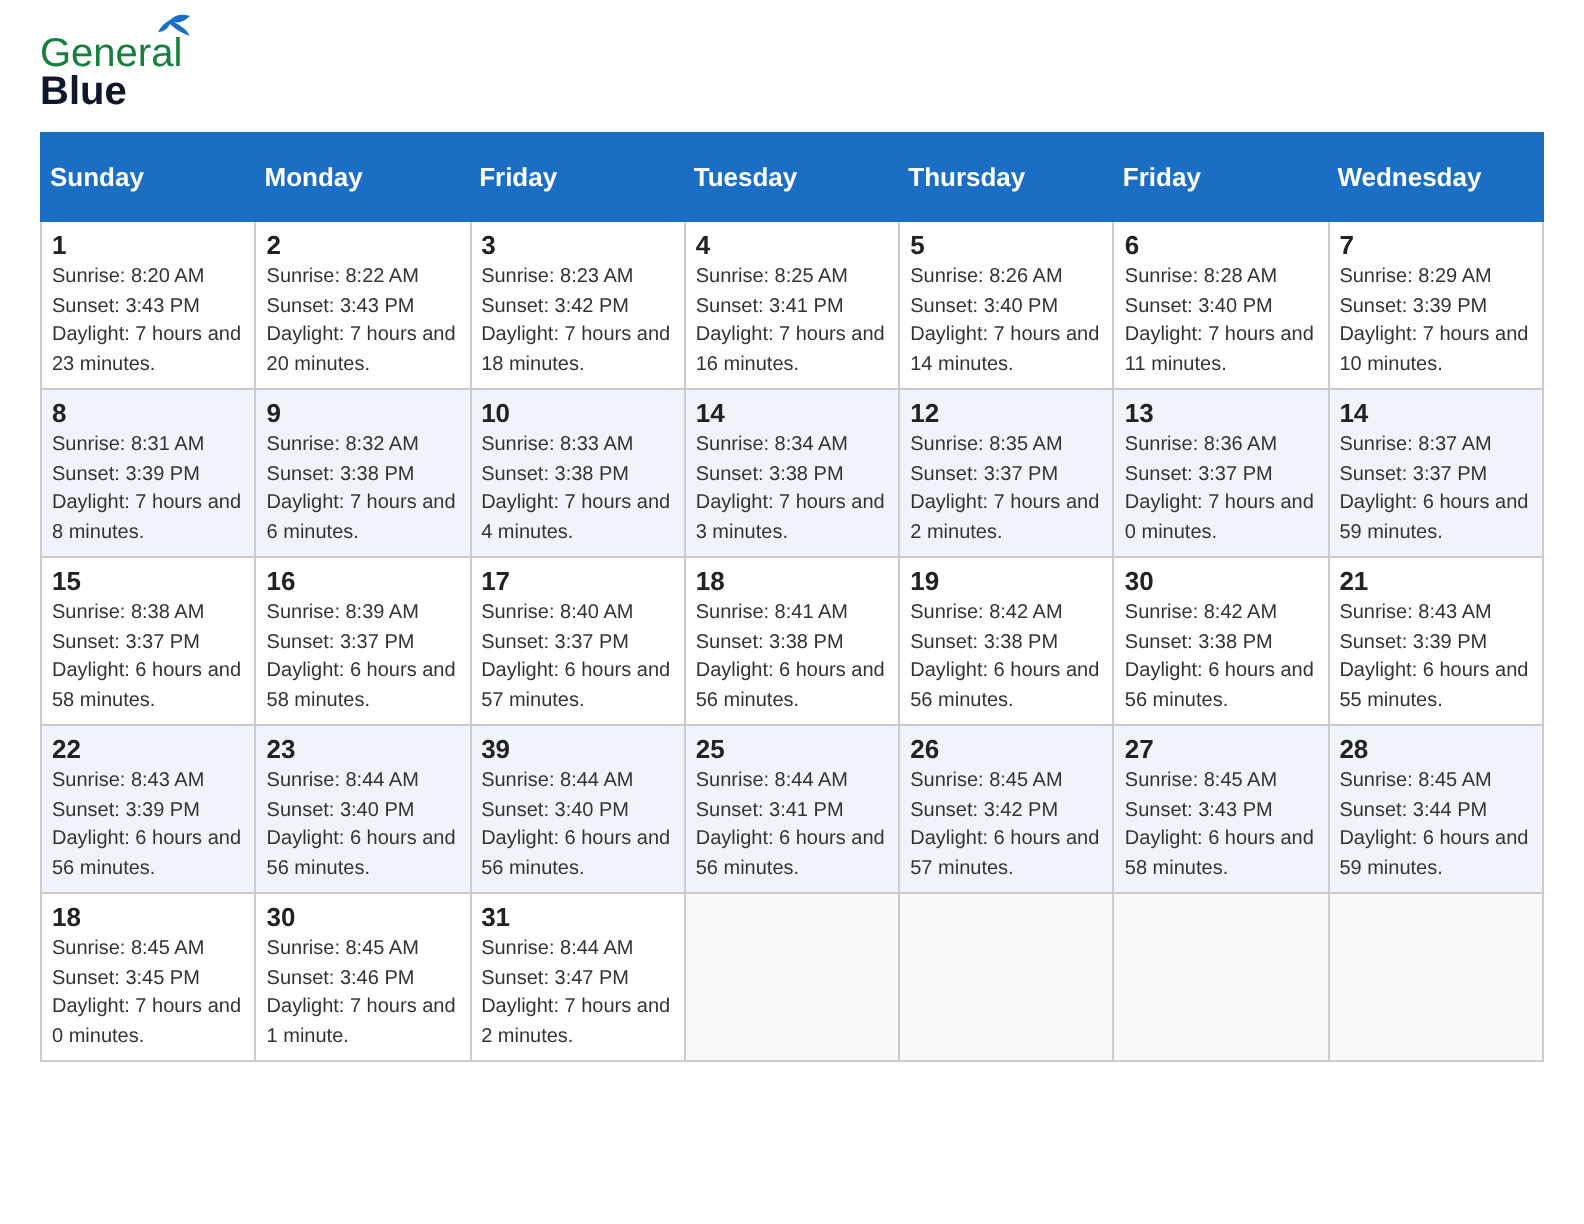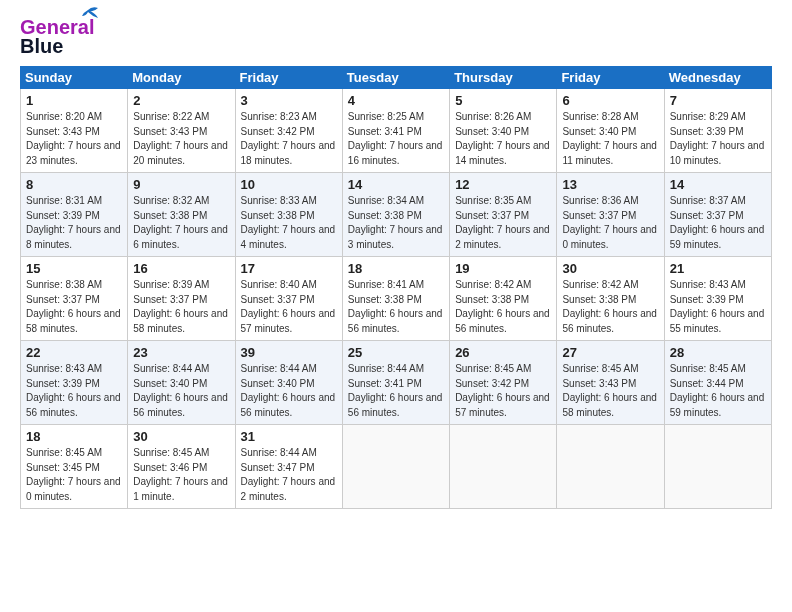--- a/index.html
+++ b/index.html
@@ -36,21 +36,21 @@
     .calendar {
       width: 100%;
       border-collapse: collapse;
       margin-top: 8px;
     }
     .calendar th {
       background: #1a6fc4;
       color: #fff;
       font-size: 13px;
       font-weight: bold;
-      padding: 3px 4px;
+      padding: 14px 4px;
       text-align: left;
       border: 1px solid #1a6fc4;
     }
     .calendar td {
       border: 1px solid #ccc;
       vertical-align: top;
       padding: 4px 5px;
       font-size: 10.5px;
       color: #333;
       width: 14.28%;
@@ -76,21 +76,21 @@
     .row-even td { background: #eef2fa; }
     .row-odd td { background: #fff; }
   </style>
 </head>
 <body>
 
 <div class="header">
   <div class="logo">
     <div style="display:flex;align-items:center;gap:2px;">
       <div style="position:relative;display:inline-block;">
-        <span style="font-size:20px;font-weight:bold;color:#a21caf;">General</span>
+        <span style="font-size:20px;font-weight:normal;color:#15803d;">General</span>
         <svg style="position:absolute;top:-10px;right:-6px;" width="22" height="18" viewBox="0 0 22 18">
           <path d="M10 4 Q14 0 20 2 Q16 6 12 5 Q18 8 20 12 Q14 10 10 6 Q8 10 4 10 Q6 6 10 4Z" fill="#1a6fc4"></path>
         </svg>
       </div>
     </div>
     <span style="font-size:20px;font-weight:bold;color:#0f172a;margin-top:-4px;">Blue</span>
   </div>
   <div class="title-block">
     <div class="month-title"></div>
     <div class="location"></div>

